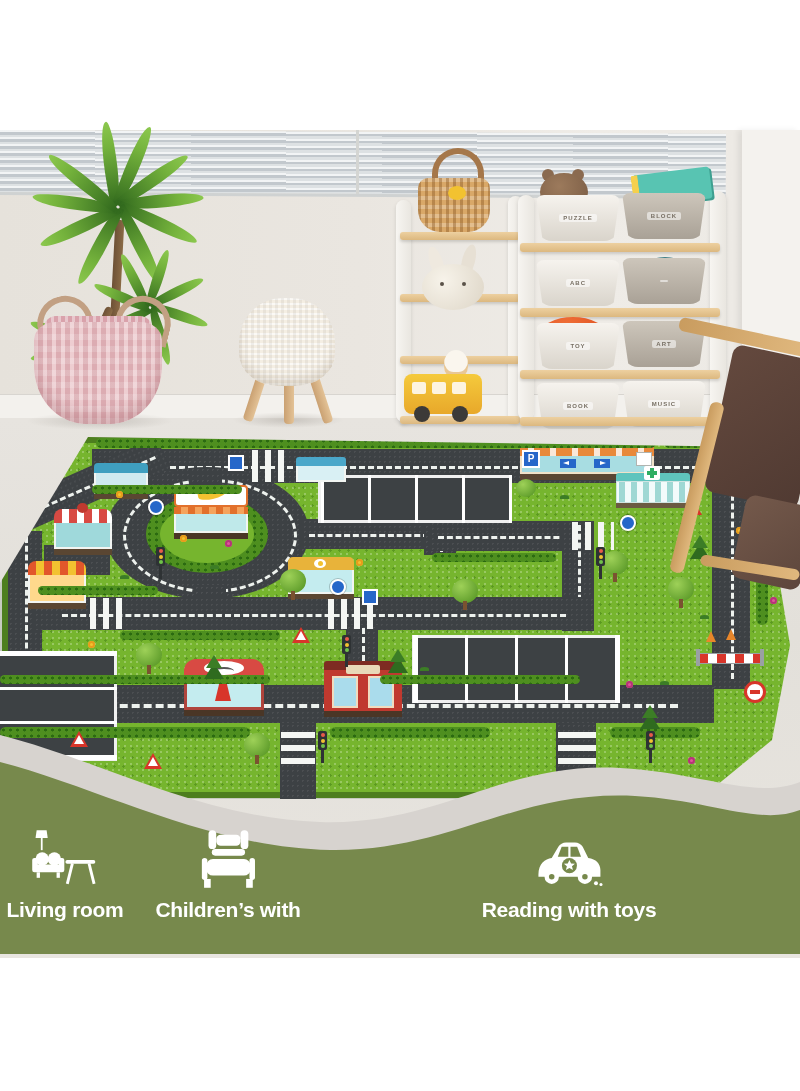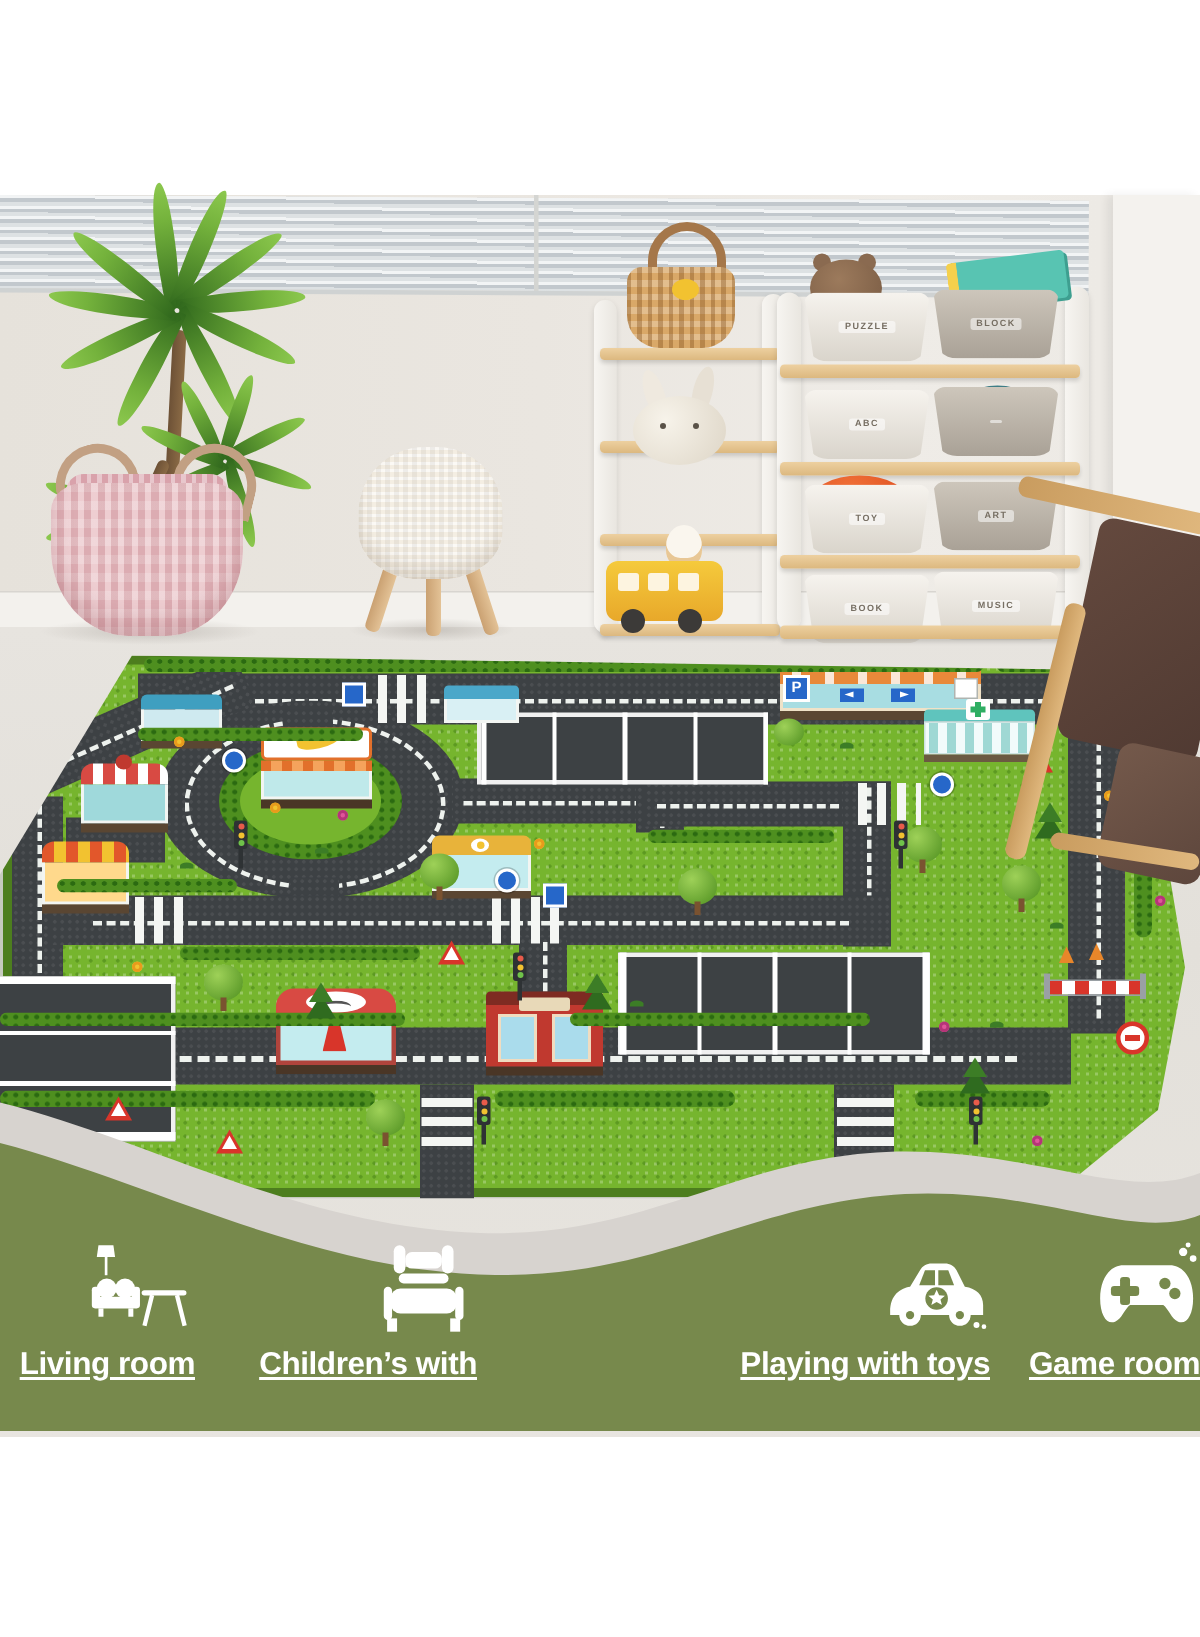--- a/index.html
+++ b/index.html
@@ -76,21 +76,21 @@
   .sgnb{position:absolute;width:12px;height:12px;border-radius:50%;background:#2667c9;border:2px solid #fff;box-shadow:0 0 0 1px rgba(0,0,0,.2);}
   .sgnsq{position:absolute;width:12px;height:12px;background:#2667c9;border:2px solid #fff;}
   .tri{position:absolute;width:0;height:0;border-left:9px solid transparent;border-right:9px solid transparent;border-bottom:16px solid #d8352a;}
   .tri i{position:absolute;left:-5px;top:4px;width:0;height:0;border-left:5px solid transparent;border-right:5px solid transparent;border-bottom:9px solid #fff;}
   .ne{position:absolute;width:16px;height:16px;border-radius:50%;background:#fff;border:3px solid #d8352a;}
   .ne i{position:absolute;left:3px;top:6px;width:10px;height:4px;background:#d8352a;display:block;}
   .cone{position:absolute;width:0;height:0;border-left:5px solid transparent;border-right:5px solid transparent;border-bottom:11px solid #e8862a;}
   .barrier{position:absolute;height:9px;background:repeating-linear-gradient(90deg,#d8352a 0 9px,#fff 9px 18px);border:1px solid #9aa0a4;}
   
   .bannersvg{top:720px;left:0;}
-  .bitem{position:absolute;top:828px;display:flex;flex-direction:column;align-items:flex-end;color:#fff;z-index:60;text-decoration:underline;}
+  .bitem{position:absolute;top:828px;display:flex;flex-direction:column;align-items:center;color:#fff;z-index:60;}
   .bitem svg{height:62px;}
   .blabel{margin-top:8px;font-size:21px;font-weight:bold;letter-spacing:-.3px;white-space:nowrap;}
 </style>
 </head>
 <body>
 
 <div class="canvas">
 
   <div class="abs wall"></div>
   <div class="abs blinds"></div>
@@ -495,31 +495,16 @@
         <path d="M33,17 L39,17 L42.5,26 L33,26 Z" fill="#77894c"></path>
       <circle cx="32" cy="34" r="6.8" fill="#77894c"></circle>
       <path d="M32,28.8 l1.5,3.2 3.5,.3 -2.7,2.3 .9,3.4 -3.2,-1.8 -3.2,1.8 .9,-3.4 -2.7,-2.3 3.5,-.3 z" fill="#fff"></path>
       <circle cx="16" cy="44" r="6.5" fill="#fff"></circle>
         <circle cx="16" cy="44" r="2.5" fill="#77894c"></circle>
       <circle cx="46" cy="44" r="6.5" fill="#fff"></circle>
         <circle cx="46" cy="44" r="2.5" fill="#77894c"></circle>
       <circle cx="56" cy="50" r="1.8" fill="#fff"></circle>
         <circle cx="60.5" cy="51" r="1.4" fill="#fff"></circle>
     </svg>
-    <div class="blabel">Playing with toys</div>
-  </div>
-  <div class="bitem" style="left:658px;width:142px;">
-    <svg viewBox="0 0 64 56">
-      <path d="M18,14 L46,14 C54,14 60,22 60,34 C60,44 56,50 51,48 C47,46.5 45,40 42,38 L22,38 C19,40 17,46.5 13,48 C8,50 4,44 4,34 C4,22 10,14 18,14 Z" fill="#fff"></path>
-      <g fill="#77894c">
-          <rect x="16" y="21" width="6" height="17" rx="2"></rect>
-          <rect x="10.5" y="26.5" width="17" height="6" rx="2"></rect>
-      <circle cx="43" cy="25" r="3.4"></circle>
-          <circle cx="49" cy="31" r="3.4"></circle>
-        </g>
-      <circle cx="54" cy="6" r="2.5" fill="#fff"></circle>
-        <circle cx="60" cy="10" r="2" fill="#fff"></circle>
-        <circle cx="57" cy="1.8" r="1.5" fill="#fff"></circle>
-    </svg>
-    <div class="blabel">Game room</div>
+    <div class="blabel">Reading with toys</div>
   </div>
 
 </div>
 
 </body></html>

